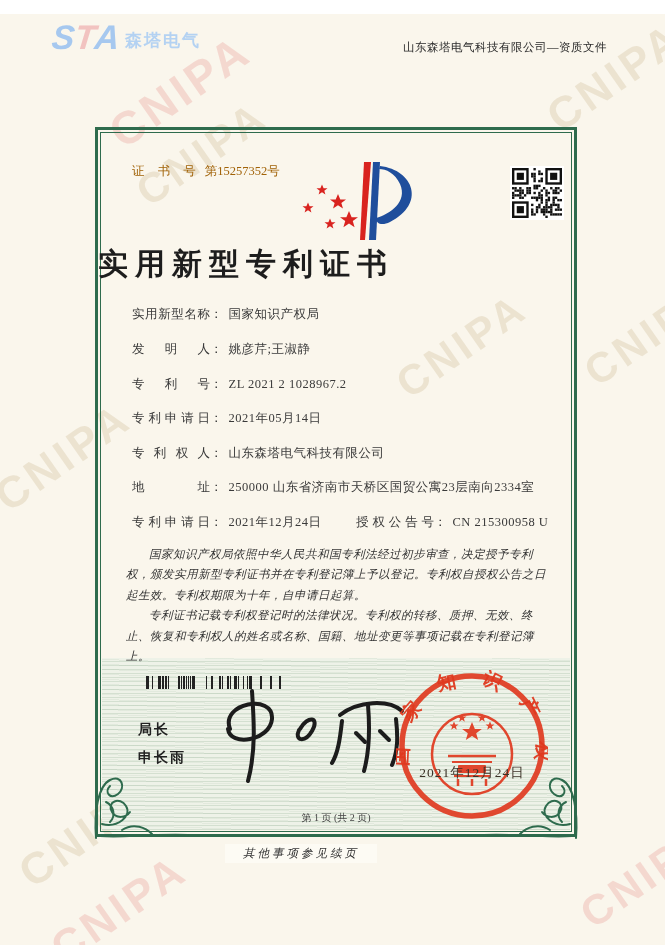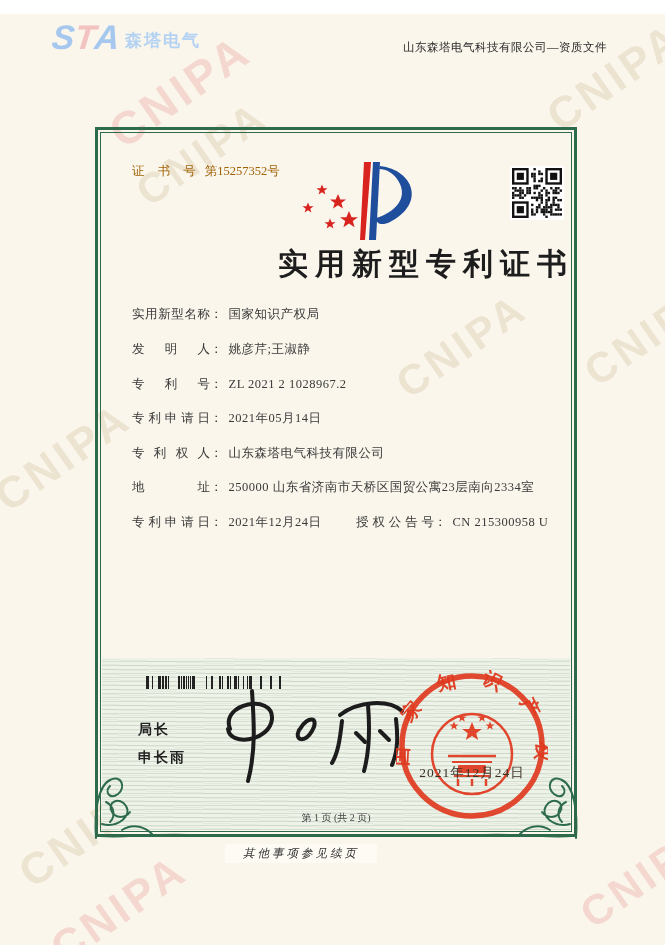--- a/index.html
+++ b/index.html
@@ -30,21 +30,21 @@
           border:3px solid #2e6b4d; background:transparent; }
   .cert::before { content:""; position:absolute; inset:2px; border:1px solid #2e6b4d; pointer-events:none; }
 
   .cert-no { position:absolute; left:34px; top:33px; font-size:12.5px; color:#a16207; }
   .cert-no .sp { letter-spacing:5px; margin-right:4px; }
 
   .emblem { position:absolute; left:188px; top:26px; width:150px; height:88px; }
   .qr { position:absolute; left:412px; top:36px; width:54px; height:54px; background:#fff; padding:2px; }
   .qr svg { width:100%; height:100%; display:block; background:#fff; }
 
-  .cert-title { position:absolute; left:0; top:114px; width:100%; text-align:right;
+  .cert-title { position:absolute; left:0; top:114px; width:100%; text-align:left;
                 font-size:30px; font-weight:600; letter-spacing:7px; color:#1d1d1d; }
 
   
   .frow { position:absolute; left:34px; font-size:12.5px; color:#3a3a3a; white-space:nowrap; }
   .flabel { display:inline-block; width:78px; text-align:justify; text-align-last:justify; color:#3a3a3a; }
   .fcolon { margin-right:6px; }
   .fvalue { letter-spacing:0.5px; }
   .grant2 { position:absolute; left:224px; top:0; }
 
   
@@ -284,20 +284,22 @@
     </div>
 
     <div class="frow" style="top:384px">
       <span class="flabel">专利申请日</span><span class="fcolon">：</span><span class="fvalue">2021年12月24日</span>
       <span class="grant2">
         <span class="flabel">授权公告号</span><span class="fcolon">：</span><span class="fvalue">CN 215300958 U</span>
       </span>
     </div>
 
     <div class="paras">
+      <p>国家知识产权局依照中华人民共和国专利法经过初步审查，决定授予专利权，颁发实用新型专利证书并在专利登记簿上予以登记。专利权自授权公告之日起生效。专利权期限为十年，自申请日起算。</p>
+      <p>专利证书记载专利权登记时的法律状况。专利权的转移、质押、无效、终止、恢复和专利权人的姓名或名称、国籍、地址变更等事项记载在专利登记簿上。</p>
     </div>
 
     <div class="barcode">
       <svg id="bc-svg" viewBox="0 0 150 13" preserveAspectRatio="none">
           <rect x="12" y="0" width="3" height="13" fill="#222"></rect>
           <rect x="18" y="0" width="1" height="13" fill="#222"></rect>
           <rect x="24" y="0" width="3" height="13" fill="#222"></rect>
           <rect x="28" y="0" width="2" height="13" fill="#222"></rect>
           <rect x="31" y="0" width="2" height="13" fill="#222"></rect>
           <rect x="34" y="0" width="1" height="13" fill="#222"></rect>

